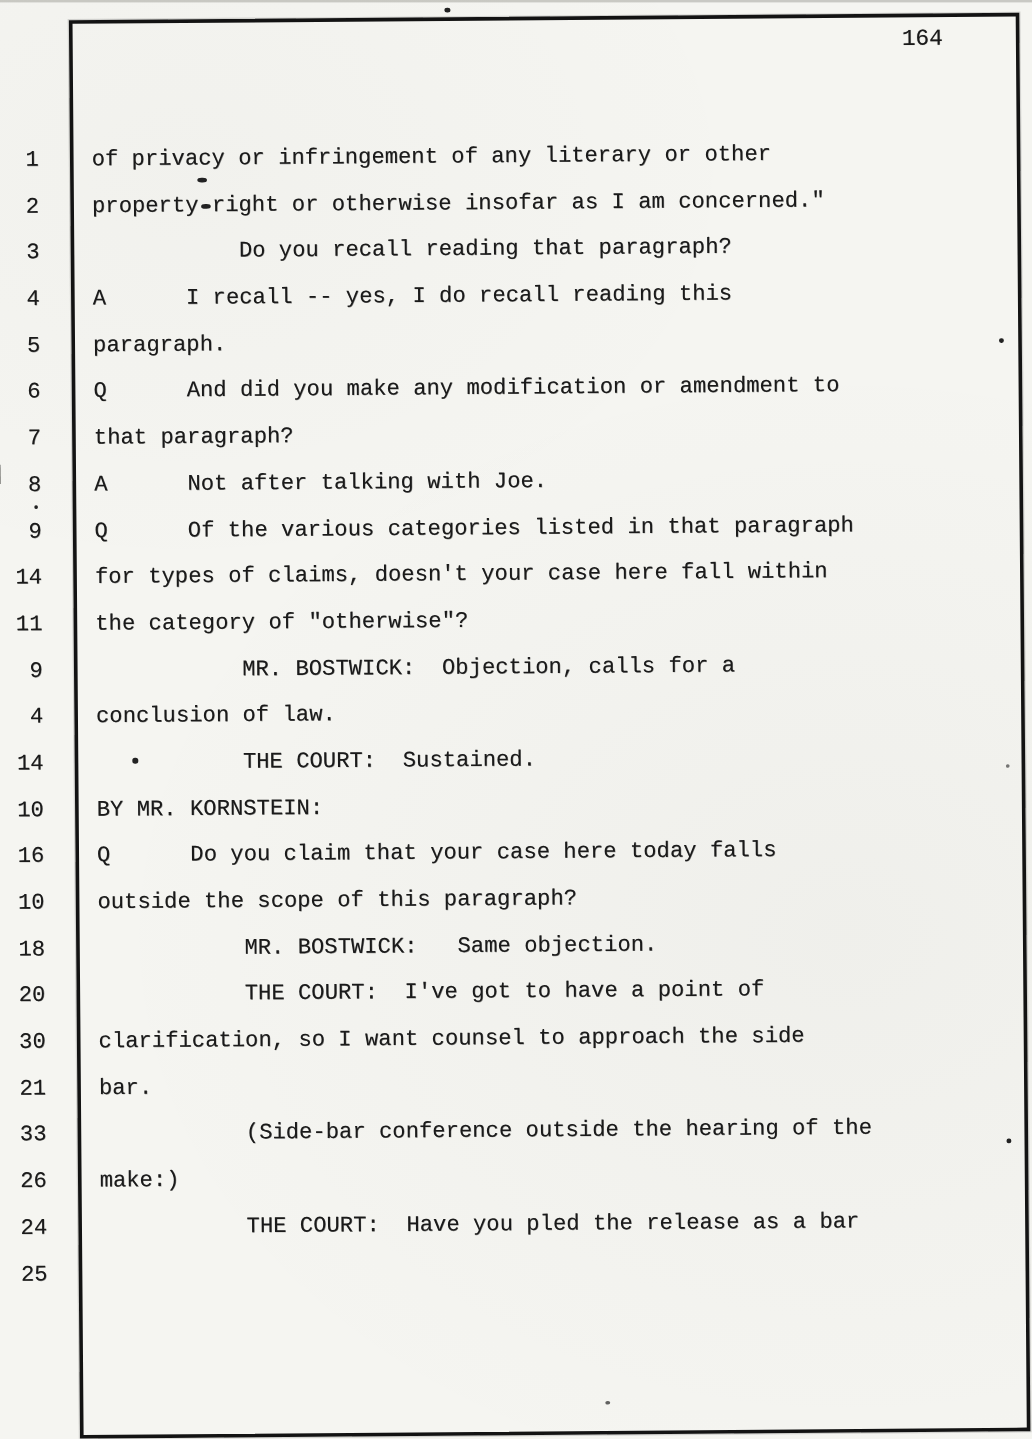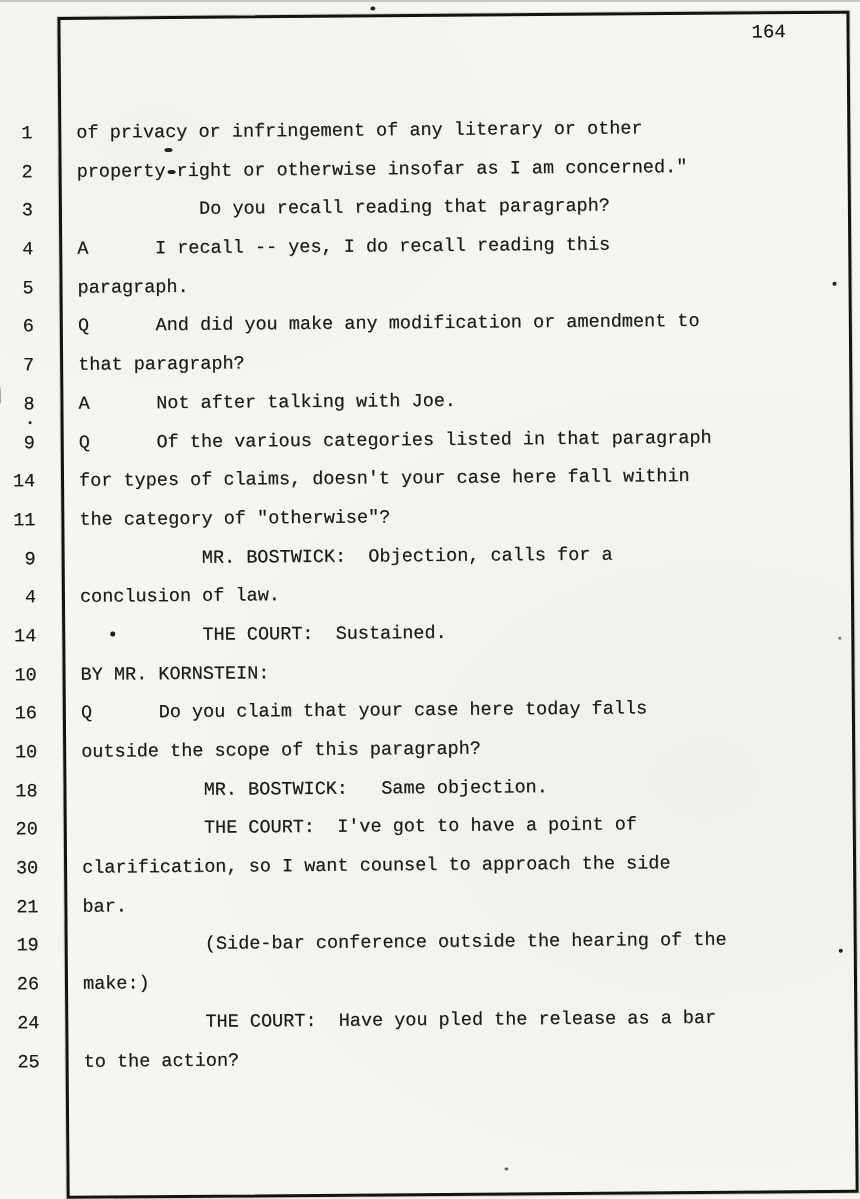--- a/index.html
+++ b/index.html
@@ -187,37 +187,36 @@
     <span class="t-num">30</span>
     <span class="t-text">clarification, so I want counsel to approach the side</span>
   </div>
 
   <div class="t-line">
     <span class="t-num">21</span>
     <span class="t-text">bar.</span>
   </div>
 
   <div class="t-line">
-    <span class="t-num">19</span>
+    <span class="t-num">33</span>
     <span class="t-text">           (Side-bar conference outside the hearing of the</span>
   </div>
 
   <div class="t-line">
     <span class="t-num">26</span>
     <span class="t-text">make:)</span>
   </div>
 
   <div class="t-line">
     <span class="t-num">24</span>
     <span class="t-text">           THE COURT:  Have you pled the release as a bar</span>
   </div>
 
   <div class="t-line">
     <span class="t-num">25</span>
-    <span class="t-text">to the action?</span>
   </div>
 </div>
 
   <div class="speck" style="left:375px; top:6px;   width:5px; height:4px;"></div>
   <div class="speck" style="left:168px; top:146px; width:8px; height:4px;"></div>
   <div class="speck" style="left:171px; top:168px; width:8px; height:4px;"></div>
   <div class="speck" style="left:835px; top:285px; width:4px; height:4px;"></div>
   <div class="speck" style="left:30px;  top:418px; width:3px; height:3px;"></div>
   <div class="speck" style="left:110px; top:629px; width:5px; height:5px;"></div>
   <div class="speck" style="left:838px; top:640px; width:3px; height:3px; opacity:.6;"></div>

